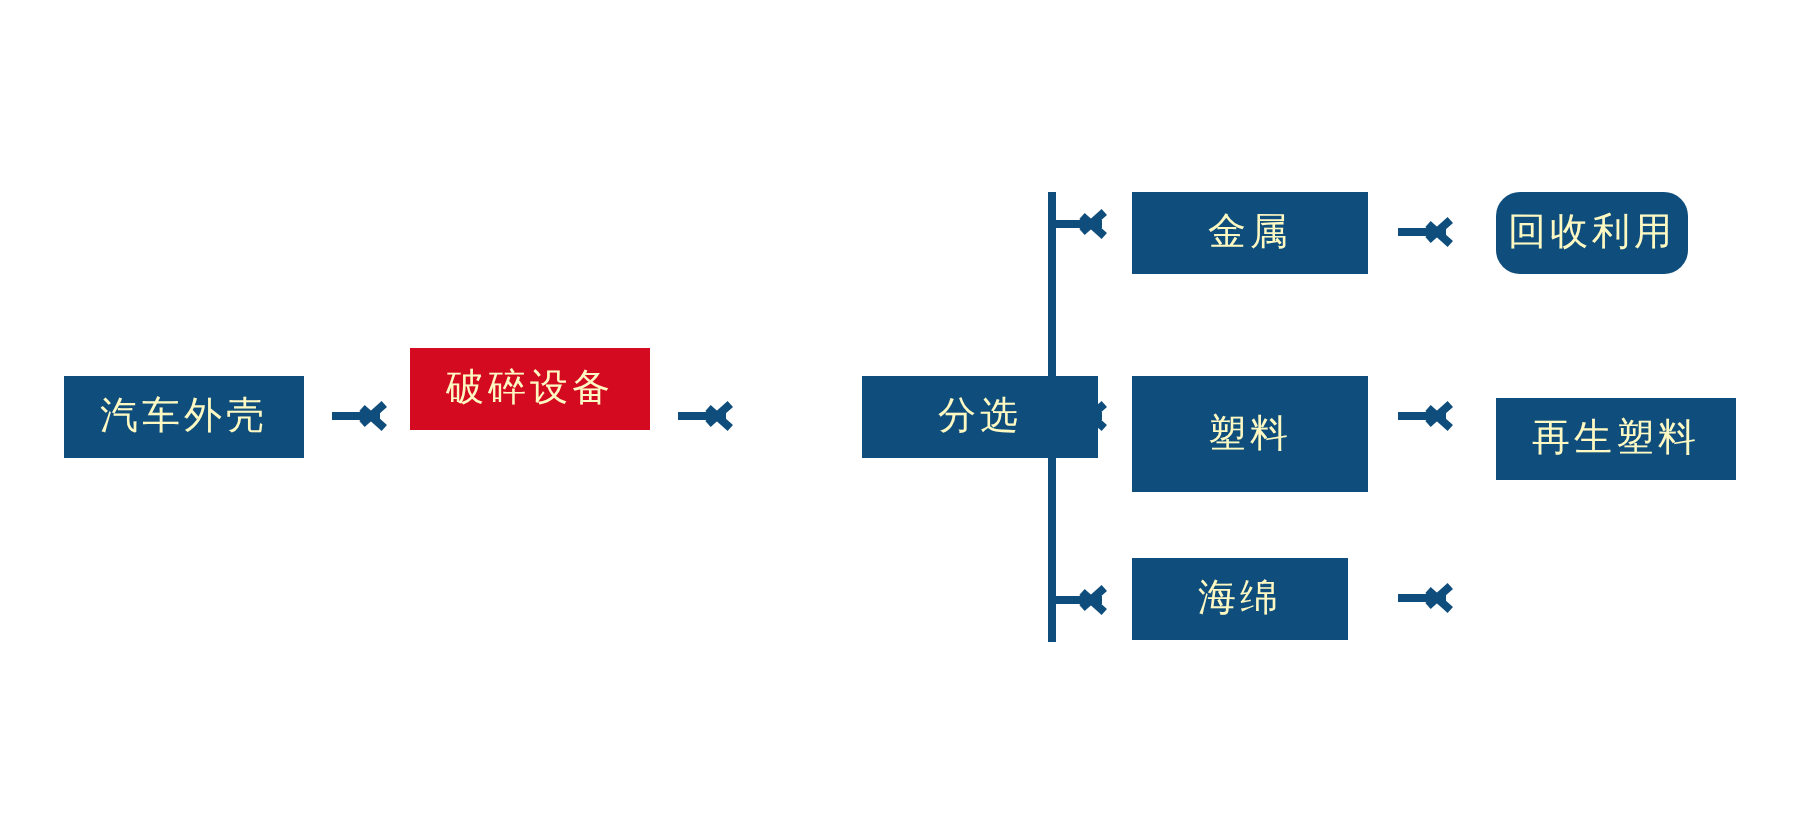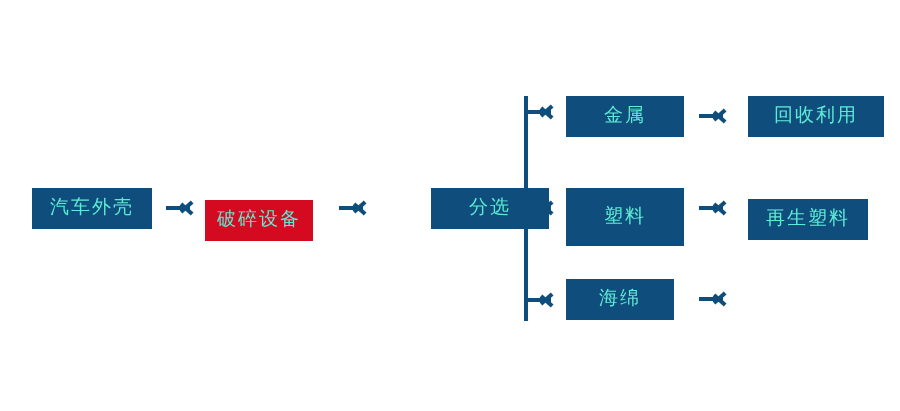--- a/index.html
+++ b/index.html
@@ -17,28 +17,27 @@
     position: relative;
     width: 900px;
     height: 411px;
     background: #ffffff;
   }
   .node {
     position: absolute;
     display: flex;
     align-items: center;
     justify-content: center;
-    color: #5eead4;
+    color: #fef9c3;
     font-size: 19px;
     letter-spacing: 2px;
     line-height: 1;
     white-space: nowrap;
     box-sizing: border-box;
     user-select: none;
-    font-family: Liberation Mono, monospace;
   }
   .node.blue { background: #0f4e7c; }
   .node.red  { background: #d40a20; }
 
   
   .arrow {
     position: absolute;
     height: 22px;
   }
   .arrow .shaft {
@@ -86,21 +85,21 @@
 
 <div id="canvas">
 
   <div class="node blue" style="left:32px; top:188px; width:120px; height:41px;">汽车外壳</div>
 
   <div class="arrow" style="left:166px; top:197px; width:32px;">
     <span class="shaft" style="width:24px;"></span>
     <span class="head" style="left:15px;"></span>
   </div>
 
-  <div class="node red" style="left:205px; top:200px; width:108px; height:41px;">破碎设备</div>
+  <div class="node red" style="left:205px; top:174px; width:120px; height:41px;">破碎设备</div>
 
   <div class="arrow" style="left:339px; top:197px; width:32px;">
     <span class="shaft" style="width:24px;"></span>
     <span class="head" style="left:15px;"></span>
   </div>
 
   <div class="node blue" style="left:385px; top:188px; width:118px; height:41px;margin-left:46px;">分选</div>
 
   <div class="bus" style="left:524px; top:96px; height:225px;"></div>
 
@@ -109,21 +108,21 @@
     <span class="head" style="left:14px;"></span>
   </div>
 
   <div class="node blue" style="left:566px; top:96px; width:118px; height:41px;">金属</div>
 
   <div class="arrow" style="left:699px; top:105px; width:32px;">
     <span class="shaft" style="width:24px;"></span>
     <span class="head" style="left:15px;"></span>
   </div>
 
-  <div class="node blue" style="left:748px; top:96px; width:136px; height:41px;">回收利用</div>
+  <div class="node blue" style="left:748px; top:96px; width:96px; height:41px;border-radius:12px;">回收利用</div>
 
   <div class="arrow" style="left:527px; top:197px; width:32px;">
     <span class="shaft" style="width:24px;"></span>
     <span class="head" style="left:14px;"></span>
   </div>
 
   <div class="node blue" style="left:566px; top:188px; width:118px; height:58px;">塑料</div>
 
   <div class="arrow" style="left:699px; top:197px; width:32px;">
     <span class="shaft" style="width:24px;"></span>

